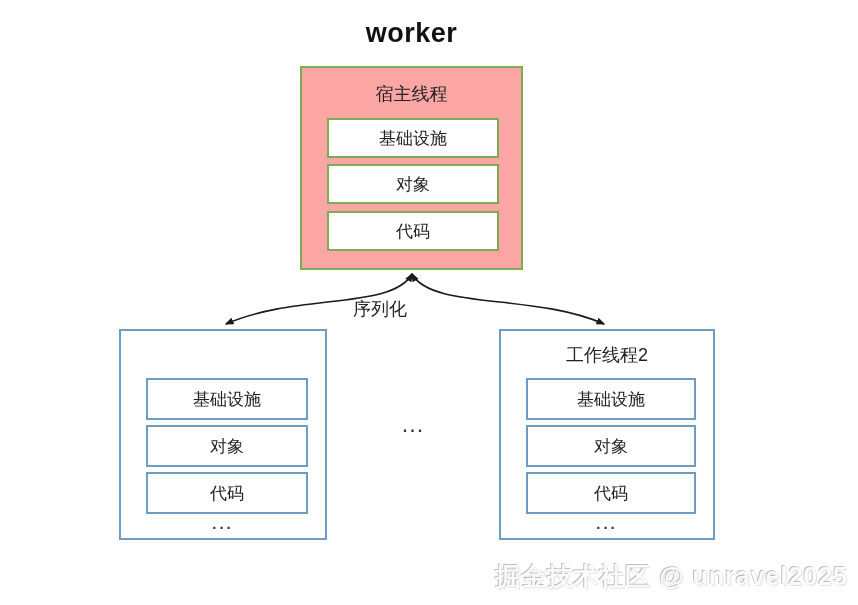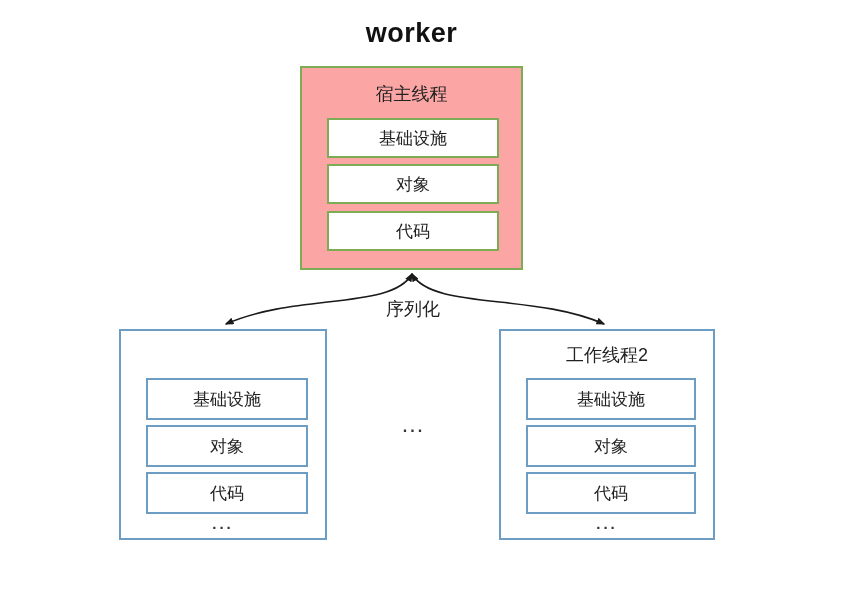--- a/index.html
+++ b/index.html
@@ -69,21 +69,20 @@
     top: 0;
     width: 858px;
     height: 605px;
     pointer-events: none;
   }
   .arrow-label {
     position: absolute;
     left: 353px;
     top: 297px;
     width: 120px;
-    text-align: center;
     font-size: 18px;
     color: #222222;
     background: transparent;
   }
 
   
   .worker-box {
     position: absolute;
     top: 329px;
     height: 211px;
@@ -195,14 +194,15 @@
   <div class="middle-ellipsis">...</div>
 
   <div class="worker-box w2">
     <div class="worker-label">工作线程2</div>
     <div class="worker-item i0">基础设施</div>
     <div class="worker-item i1">对象</div>
     <div class="worker-item i2">代码</div>
     <div class="worker-more">...</div>
   </div>
 
+  <div class="watermark">掘金技术社区 @ unravel2025</div>
 
 </div>
 
 </body></html>

